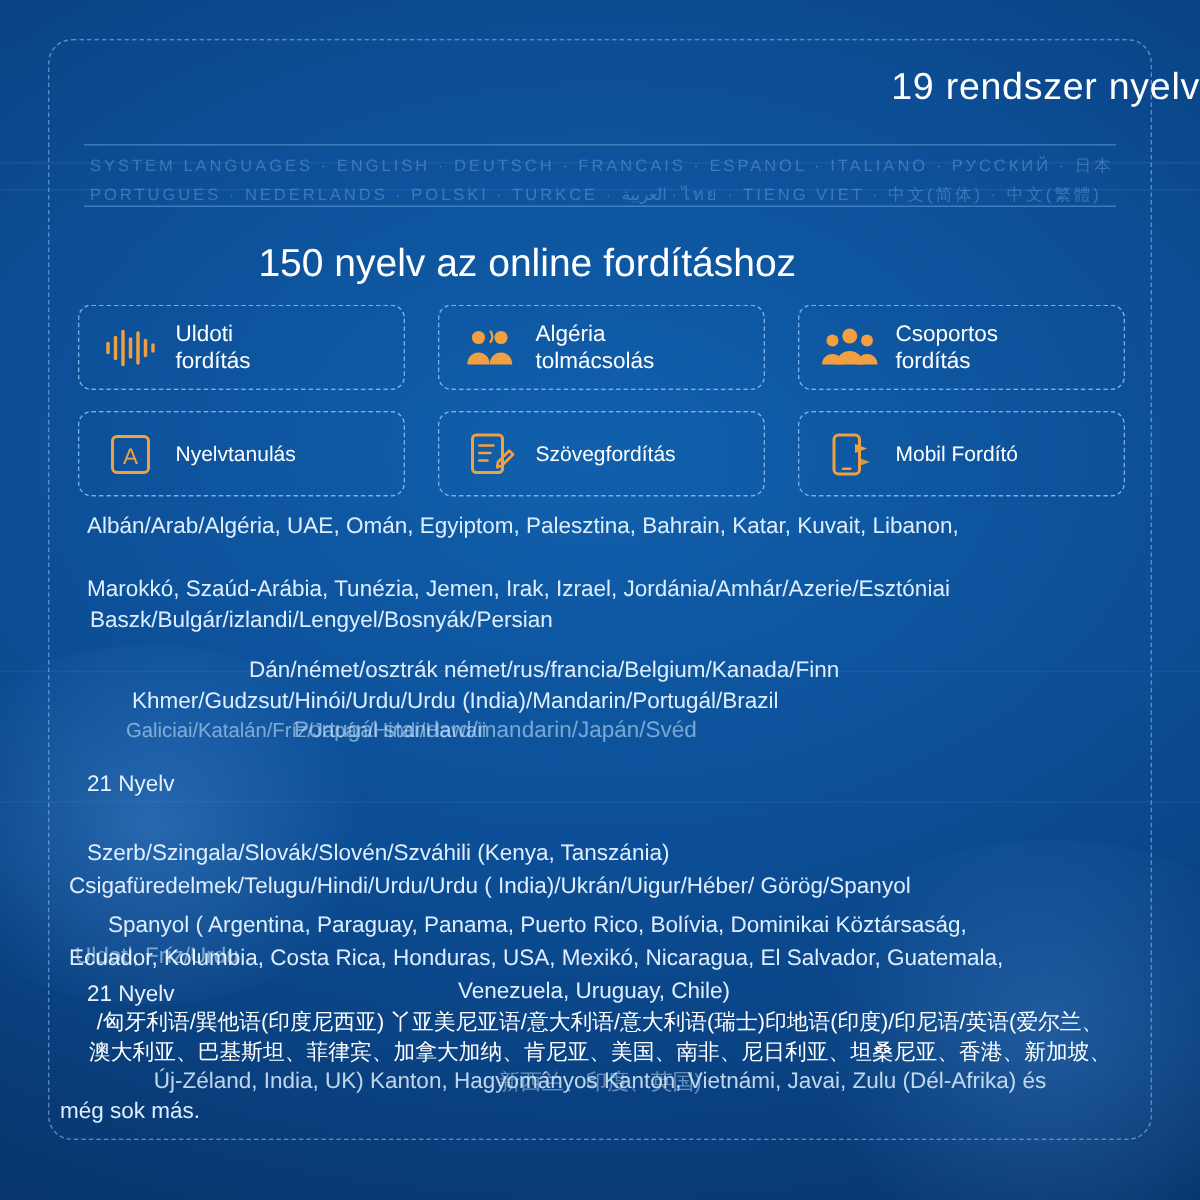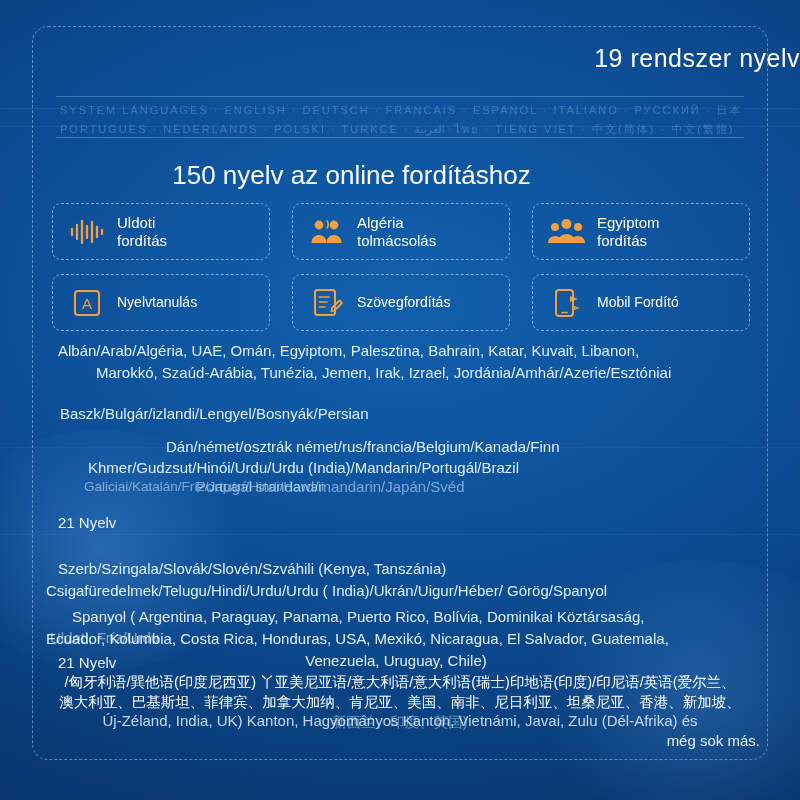--- a/index.html
+++ b/index.html
@@ -220,21 +220,21 @@
             <circle cx="8" cy="10" r="4"></circle>
             <path d="M1 26c0-4.2 3-7 7-7s7 2.8 7 7z"></path>
             <circle cx="31" cy="10" r="4"></circle>
             <path d="M24 26c0-4.2 3-7 7-7s7 2.8 7 7z"></path>
             <circle cx="19.5" cy="7" r="5"></circle>
             <path d="M10.5 26c0-5.2 4-9 9-9s9 3.8 9 9z"></path>
           </g>
         </svg>
       </span>
       <span class="lbl">
-        <span>Egyiptom</span><br>
+        <span>Csoportos</span><br>
         <span>fordítás</span>
       </span>
     </div>
 
     <div class="card">
       <span class="ico">
         <svg width="34" height="30" viewBox="0 0 34 30">
           <rect x="5" y="3" width="24" height="24" rx="3" fill="none" stroke="#f0a040" stroke-width="2"></rect>
           <text x="17" y="21" font-family="Liberation Sans, sans-serif" font-size="15" fill="#f0a040" text-anchor="middle">A</text>
         </svg>
@@ -265,21 +265,21 @@
           <path d="M20 9 l8 3 -8 3 z" fill="#f0a040"></path>
           <path d="M22 18 l8 3 -8 3 z" fill="#f0a040" opacity="0.85"></path>
         </svg>
       </span>
       <span class="lbl small">Mobil Fordító</span>
     </div>
 
   </div>
 
   <div class="lang" style="left:58px; top:340px; width:684px;">Albán/Arab/Algéria, UAE, Omán, Egyiptom, Palesztina, Bahrain, Katar, Kuvait, Libanon,</div>
-  <div class="lang" style="left:58px; top:362px; width:684px;margin-left:38px;">Marokkó, Szaúd-Arábia, Tunézia, Jemen, Irak, Izrael, Jordánia/Amhár/Azerie/Esztóniai</div>
+  <div class="lang" style="left:58px; top:382px; width:684px;">Marokkó, Szaúd-Arábia, Tunézia, Jemen, Irak, Izrael, Jordánia/Amhár/Azerie/Esztóniai</div>
 
   <div class="lang" style="left:60px; top:403px; width:680px;">Baszk/Bulgár/izlandi/Lengyel/Bosnyák/Persian</div>
 
   <div class="lang" style="left:166px; top:436px; width:580px;">Dán/német/osztrák német/rus/francia/Belgium/Kanada/Finn</div>
 
   <div class="lang" style="left:88px; top:457px; width:660px;">Khmer/Gudzsut/Hinói/Urdu/Urdu (India)/Mandarin/Portugál/Brazil</div>
 
   <div class="lang dim blend" style="left:84px; top:477px; font-size:13.5px;">Galiciai/Katalán/Fríz/Japán/Hindi/Hawaii</div>
   <div class="lang dim blend" style="left:196px; top:476px; font-size:15px;">Portugál standard/mandarin/Japán/Svéd</div>
 
@@ -294,15 +294,15 @@
 
   <div class="lang dim blend" style="left:50px; top:627px;">Uldoti, Fríz/Urdu</div>
 
   <div class="lang" style="left:58px; top:652px; color:#e6f1ff;">21 Nyelv</div>
 
   <div class="cnline" style="left:40px; top:672px; width:720px;">/匈牙利语/巽他语(印度尼西亚) 丫亚美尼亚语/意大利语/意大利语(瑞士)印地语(印度)/印尼语/英语(爱尔兰、</div>
   <div class="cnline" style="left:40px; top:692px; width:720px;">澳大利亚、巴基斯坦、菲律宾、加拿大加纳、肯尼亚、美国、南非、尼日利亚、坦桑尼亚、香港、新加坡、</div>
   <div class="cnline" style="left:40px; top:712px; width:720px; color:rgba(220,238,255,0.45);">新西兰、印度、英国)</div>
 
   <div class="lang" style="left:40px; top:710px; width:720px; text-align:center; color:rgba(225,240,255,0.85);">Új-Zéland, India, UK) Kanton, Hagyományos Kanton, Vietnámi, Javai, Zulu (Dél-Afrika) és</div>
-  <div class="lang" style="left:40px; top:730px; width:720px; text-align:right;">még sok más.</div>
+  <div class="lang" style="left:40px; top:730px; width:720px; text-align:left;">még sok más.</div>
 
 </div>
 
 </body></html>

